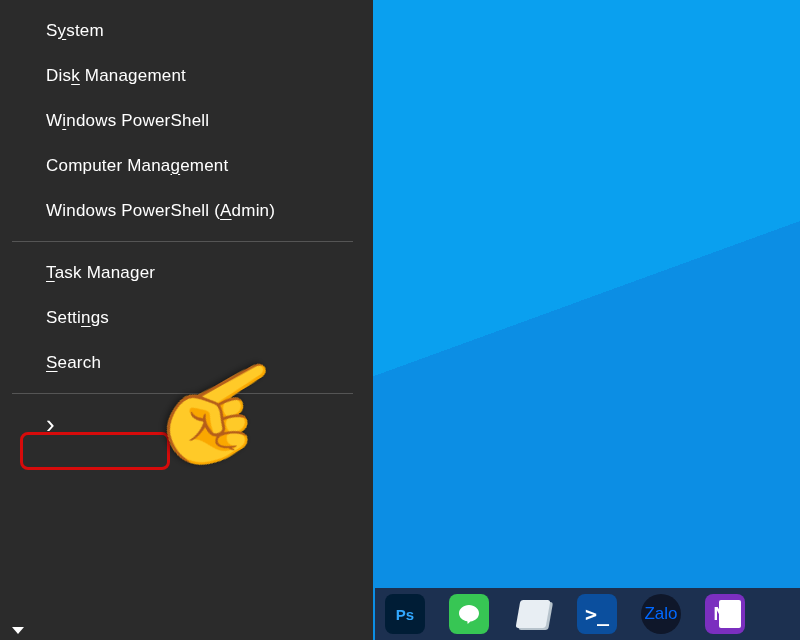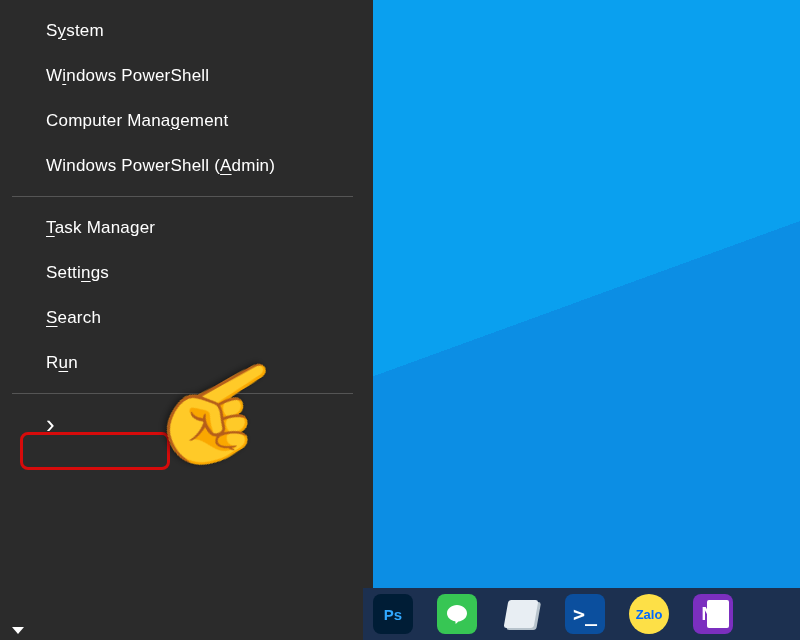--- a/index.html
+++ b/index.html
@@ -32,77 +32,77 @@
     pointer-events:none;text-shadow:0 0 2px rgba(0,0,0,.3);
     filter:drop-shadow(2px 2px 3px rgba(0,0,0,.4));
   }
   .more-arrow{
     position:absolute;left:12px;bottom:6px;width:0;height:0;
     border-left:6px solid transparent;border-right:6px solid transparent;
     border-top:7px solid #fff;
   }
   
   .taskbar{
-    position:absolute;left:363px;right:0;bottom:0;height:52px;
+    position:absolute;left:375px;right:0;bottom:0;height:52px;
     background:#1c3050;display:flex;align-items:center;padding-left:10px;gap:24px;
   }
   .tb-icon{
     width:40px;height:40px;border-radius:8px;display:flex;align-items:center;justify-content:center;
     font-size:15px;font-weight:600;color:#fff;box-sizing:border-box;
   }
   .tb-ps{background:#001d36;color:#31a8ff;font-family:Arial;font-weight:700;}
   .tb-line{background:#37c654;}
   .tb-line svg{width:24px;height:24px;}
   .tb-doc{background:transparent;}
   .tb-doc .paper{
     width:30px;height:28px;background:#e8eef3;border-radius:3px;transform:skewX(-10deg);
     box-shadow:3px 2px 0 #b7c3cc;
   }
   .tb-powershell{background:#0b4f9e;position:relative;}
   .tb-powershell .ps-gly{font-family:monospace;font-size:20px;font-weight:700;}
-  .tb-zalo{background:#fde047;color:#0068ff;border-radius:50%;font-weight:700;font-size:13px;}
+  .tb-zalo{background:#0f172a;color:#0068ff;border-radius:50%;font-weight:400;font-size:17px;}
   .tb-onenote{background:#7b2fbf;position:relative;}
   .tb-onenote .note{
     position:absolute;right:4px;top:6px;bottom:6px;width:22px;background:#fff;border-radius:2px;
   }
   .tb-onenote .n{position:relative;z-index:2;color:#fff;font-weight:700;font-size:18px;margin-left:-10px;}
   
   .u{text-decoration:underline;text-decoration-thickness:1px;text-underline-offset:3px;}
 </style>
 </head>
 <body>
 
 <div class="desktop"></div>
 
 <div class="winx-menu">
   <div class="menu-inner" id="menu-root">
       <div class="menu-item">
         <span class="lbl">S<span class="u">y</span>stem</span>
       </div>
       <div class="menu-item">
+        <span class="lbl">Dis<span class="u">k</span> Management</span>
+      </div>
+      <div class="menu-item">
         <span class="lbl">W<span class="u">i</span>ndows PowerShell</span>
       </div>
       <div class="menu-item">
         <span class="lbl">Computer Mana<span class="u">g</span>ement</span>
       </div>
       <div class="menu-item">
         <span class="lbl">Windows PowerShell (<span class="u">A</span>dmin)</span>
       </div>
       <div class="sep"></div>
       <div class="menu-item">
         <span class="lbl"><span class="u">T</span>ask Manager</span>
       </div>
       <div class="menu-item">
         <span class="lbl">Setti<span class="u">n</span>gs</span>
       </div>
       <div class="menu-item">
         <span class="lbl"><span class="u">S</span>earch</span>
-      </div>
-      <div class="menu-item">
-        <span class="lbl">R<span class="u">u</span>n</span>
       </div>
       <div class="sep"></div>
       <div class="menu-item">
         <span class="chevron" style="font-size: 26px;">›</span>
       </div>
     </div>
   <div class="more-arrow"></div>
 </div>
 
 <div class="highlight-box"></div>

